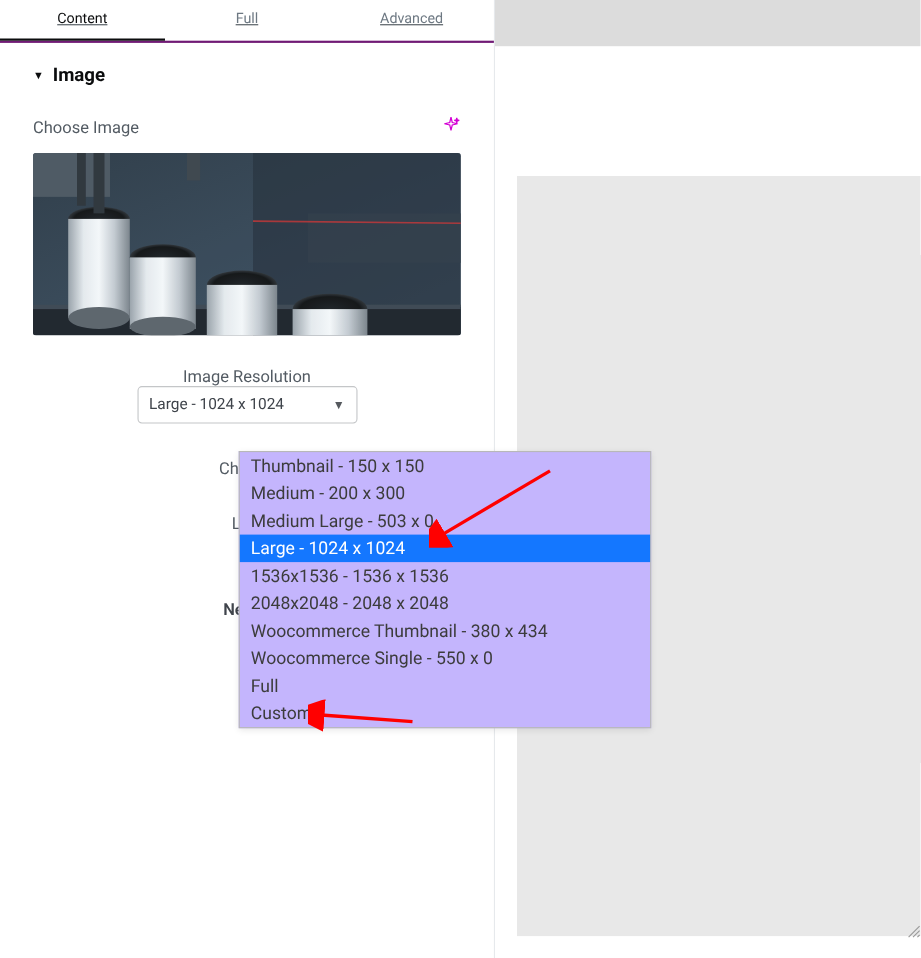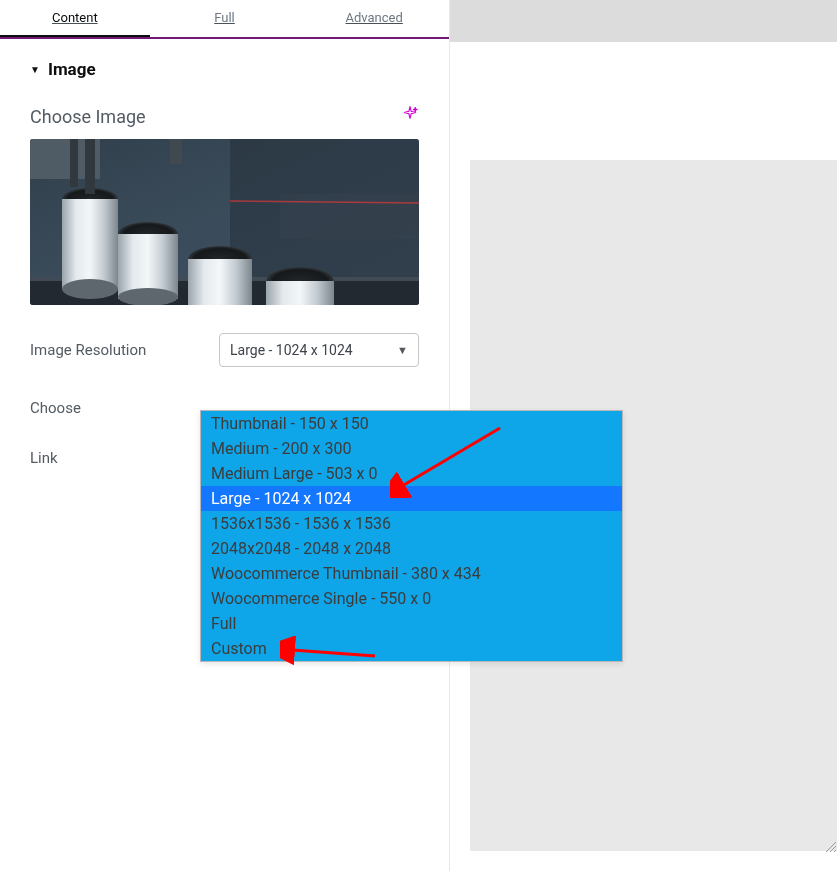--- a/index.html
+++ b/index.html
@@ -73,21 +73,21 @@
       font-size: 10px;
       color: #0c0d0e;
     }
     .choose-row {
       display: flex;
       justify-content: space-between;
       align-items: center;
       margin-bottom: 12px;
     }
     .choose-label {
-      font-size: 18px;
+      font-size: 15px;
       color: #535b63;
     }
     .sparkle {
       color: #d400d4;
       font-size: 16px;
     }
     .image-preview {
       width: 389px;
       height: 166px;
       border-radius: 3px;
@@ -95,20 +95,21 @@
       cursor: pointer;
       margin-bottom: 28px;
       display: block;
     }
     .image-preview svg { display:block; }
     .control-row {
       display: flex;
       justify-content: space-between;
       align-items: center;
       margin-bottom: 32px;
+      flex-direction: column;
     }
     .control-label {
       font-size: 15px;
       color: #535b63;
     }
     .select-box {
       border: 1px solid #c4c6c8;
       border-radius: 4px;
       padding: 8px 10px;
       width: 200px;
@@ -126,24 +127,24 @@
     }
     .need-help {
       font-size: 15px;
       color: #3f444b;
       font-weight: 600;
       text-align: center;
       margin-top: 60px;
     }
     .dropdown {
       position: absolute;
-      left: 200px;
+      left: 217px;
       top: 410px;
-      width: 423px;
-      background: #0ea5e9;
+      width: 375px;
+      background: #c4b5fd;
       border: 1px solid #b8b8b8;
       box-shadow: 0 2px 6px rgba(0,0,0,0.1);
       z-index: 20;
     }
     .dropdown-option {
       padding: 1px 10px;
       font-size: 16px;
       color: #3c3c3c;
       cursor: pointer;
       line-height: 23px;

